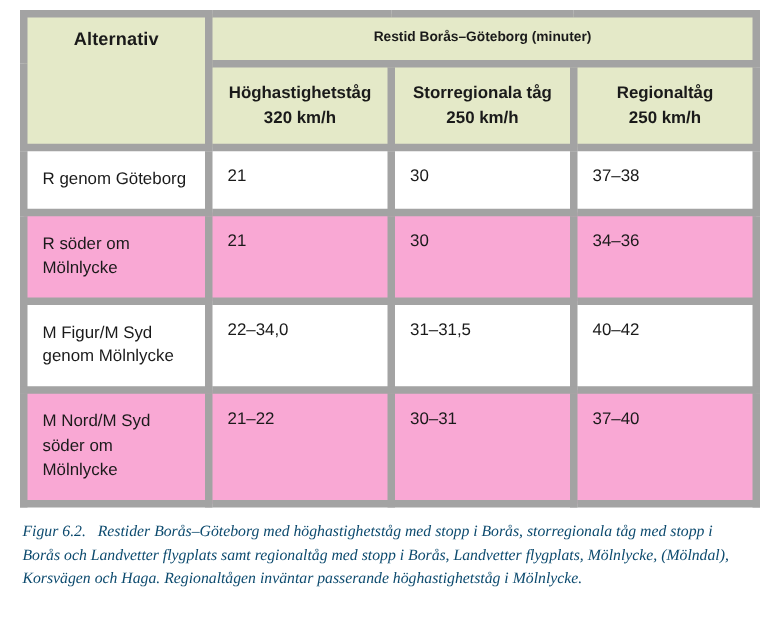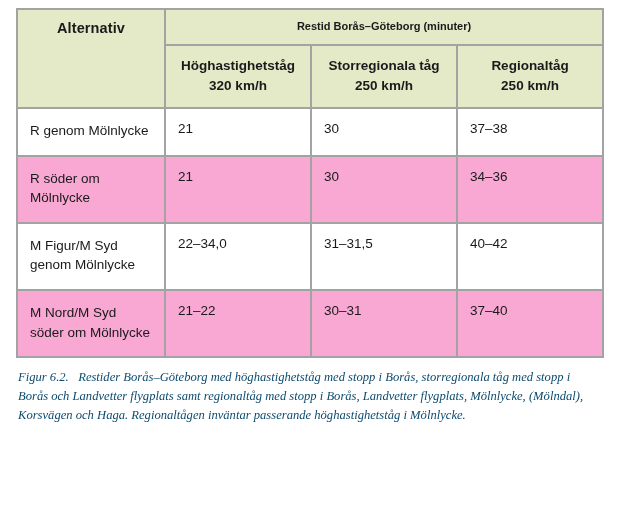--- a/index.html
+++ b/index.html
@@ -20,21 +20,21 @@
     margin: 8px auto 0 auto;
     box-sizing: border-box;
   }
   table.restid {
     border-collapse: collapse;
     width: 100%;
     table-layout: fixed;
     border: 1.5px solid #3f3f3f;
   }
   table.restid td, table.restid th {
-    border: 2px solid #a3a3a3;
+    border: 6px solid #a3a3a3;
     padding: 0;
     vertical-align: top;
   }
   .hdr {
     background: #e4e9c8;
   }
   .cell-pad {
     padding: 10px 12px 12px 12px;
   }
   .alt-head {
@@ -119,21 +119,21 @@
           <div class="cell-pad subhead">
             <div>Regionaltåg</div>
             <div>250 km/h</div>
           </div>
         </th>
       </tr>
     </thead>
     <tbody>
       <tr class="band-white">
         <td>
-          <div class="row-alt">R genom Mölnlycke</div>
+          <div class="row-alt">R genom Göteborg</div>
         </td>
         <td>
           <div class="row-num">21</div>
         </td>
         <td>
           <div class="row-num">30</div>
         </td>
         <td>
           <div class="row-num center-ish">37–38</div>
         </td>

